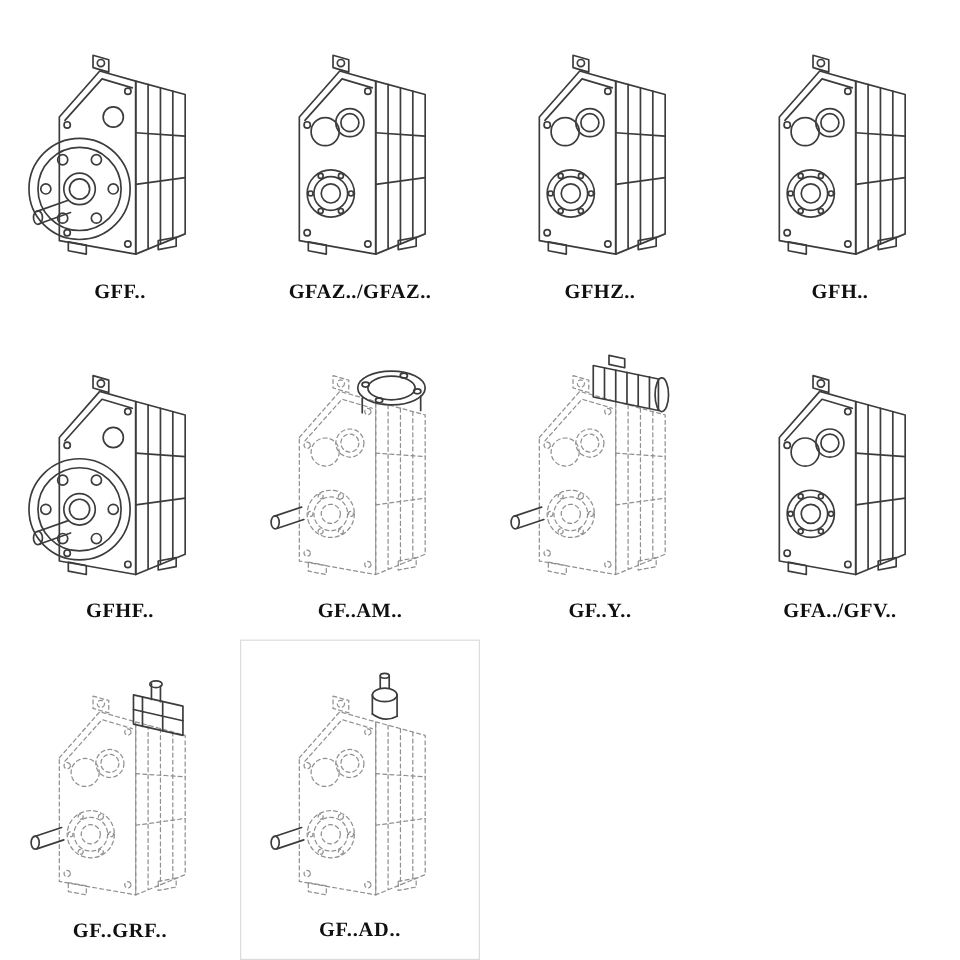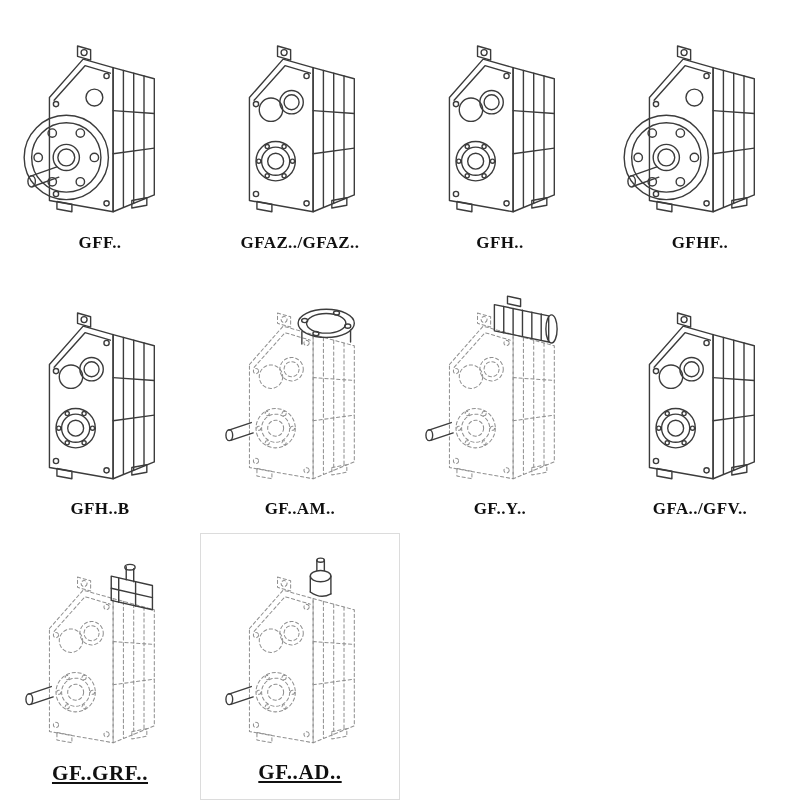--- a/index.html
+++ b/index.html
@@ -22,21 +22,21 @@
   }
   .cell .drawing{
     flex:1;width:100%;
     display:flex;align-items:center;justify-content:center;
   }
   svg.gb{width:174px;height:206px;}
   figcaption{
     font-weight:bold;font-size:17px;color:#101010;
     letter-spacing:.4px;white-space:nowrap;text-align:center;
   }
-  .cell.lg figcaption{font-size:21px;letter-spacing:.6px;text-decoration:underline;}
+  .cell.lg figcaption{font-size:17px;letter-spacing:.6px;}
   .cell.boxed{border:1px solid #dcdcdc;justify-content:space-between;}
   
   .art{
     stroke:#3c3c3c;fill:none;
     stroke-width:1.5;stroke-linejoin:round;stroke-linecap:round;
   }
   .ph{stroke:#909090;stroke-width:1.1;stroke-dasharray:3.5 2.8;}
   .solid{stroke:#3c3c3c;stroke-width:1.5;stroke-dasharray:none;}
 </style>
 </head>
@@ -177,47 +177,47 @@
 
   <figure class="cell">
     <div class="drawing">
       <svg class="gb art" viewBox="0 0 180 220">
           <use href="#gb-bore"></use>
         </svg>
     </div>
     <figcaption>GFAZ../GFAZ..</figcaption>
   </figure>
 
+  <figure class="cell">
+    <div class="drawing">
+      <svg class="gb art" viewBox="0 0 180 220">
+          <use href="#gb-bore"></use>
+        </svg>
+    </div>
+    <figcaption>GFHZ..</figcaption>
+  </figure>
 
   <figure class="cell">
     <div class="drawing">
       <svg class="gb art" viewBox="0 0 180 220">
           <use href="#gb-bore"></use>
         </svg>
     </div>
     <figcaption>GFH..</figcaption>
   </figure>
 
   <figure class="cell">
     <div class="drawing">
       <svg class="gb art" viewBox="0 0 180 220">
           <use href="#gb-flange"></use>
         </svg>
     </div>
     <figcaption>GFHF..</figcaption>
   </figure>
 
-  <figure class="cell">
-    <div class="drawing">
-      <svg class="gb art" viewBox="0 0 180 220">
-          <use href="#gb-bore"></use>
-        </svg>
-    </div>
-    <figcaption>GFH..B</figcaption>
-  </figure>
 
   <figure class="cell">
     <div class="drawing">
       <svg class="gb art" viewBox="0 0 180 220">
           <use href="#gb-am"></use>
         </svg>
     </div>
     <figcaption>GF..AM..</figcaption>
   </figure>
 

